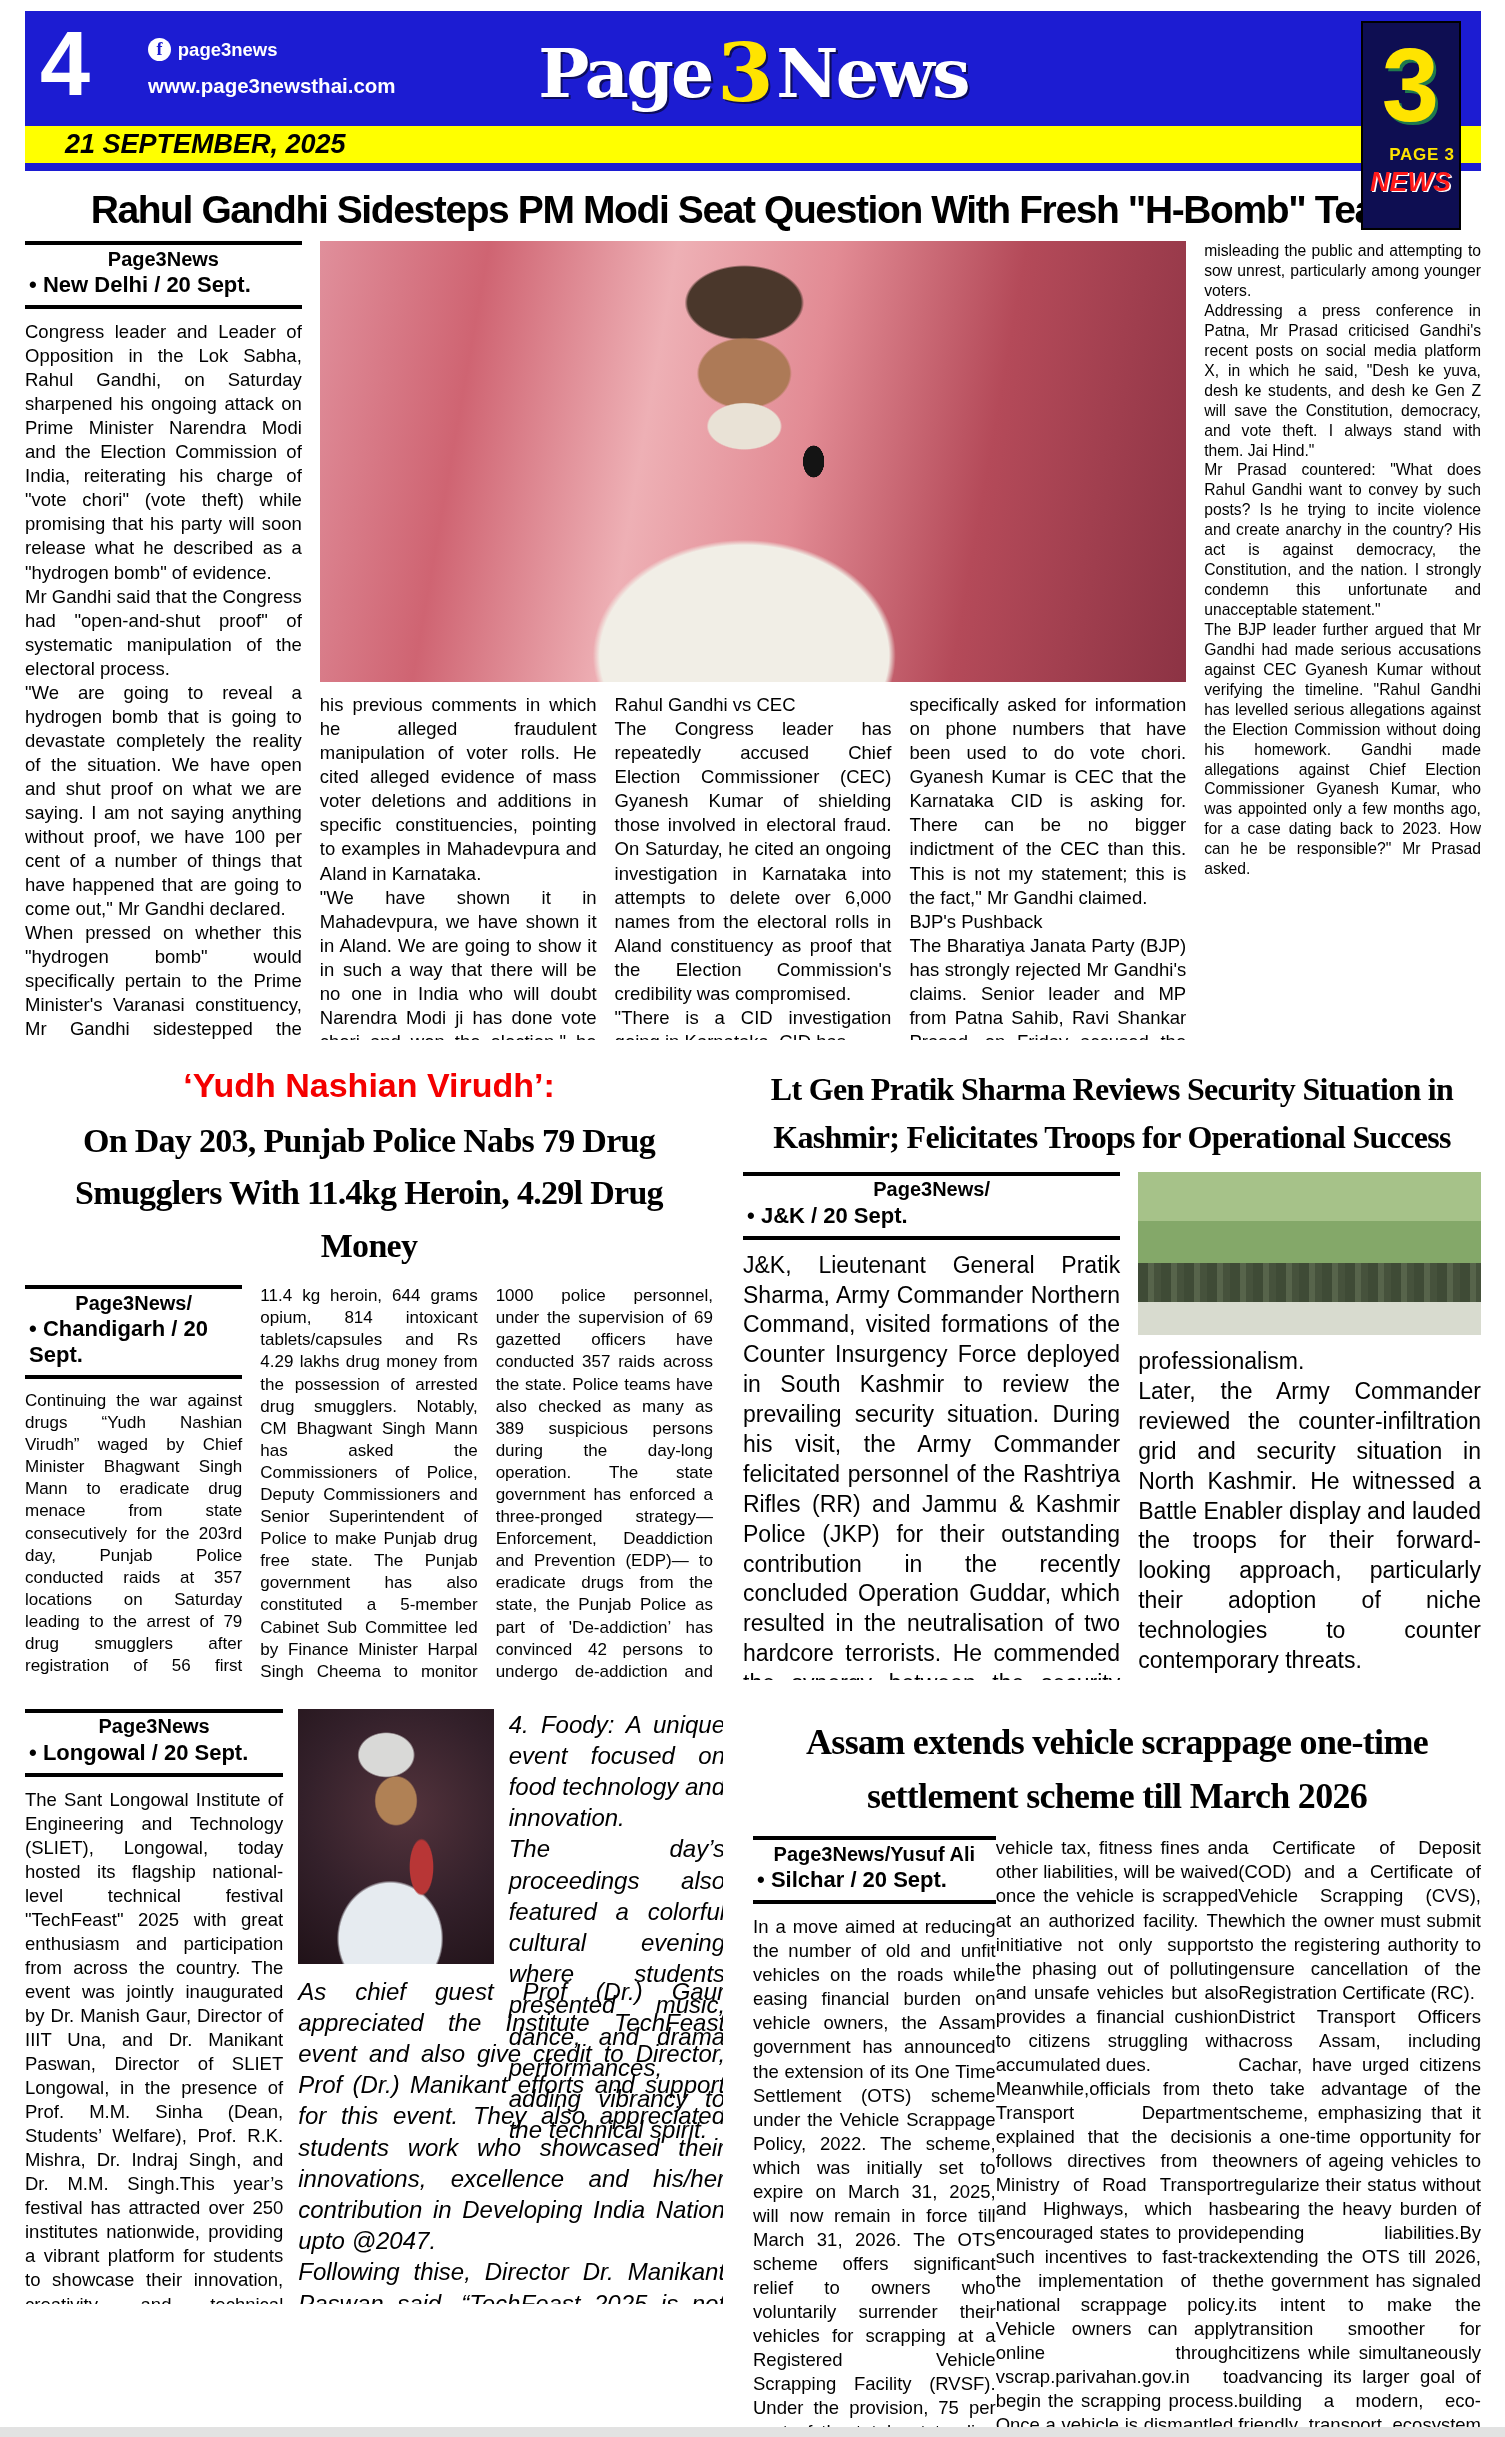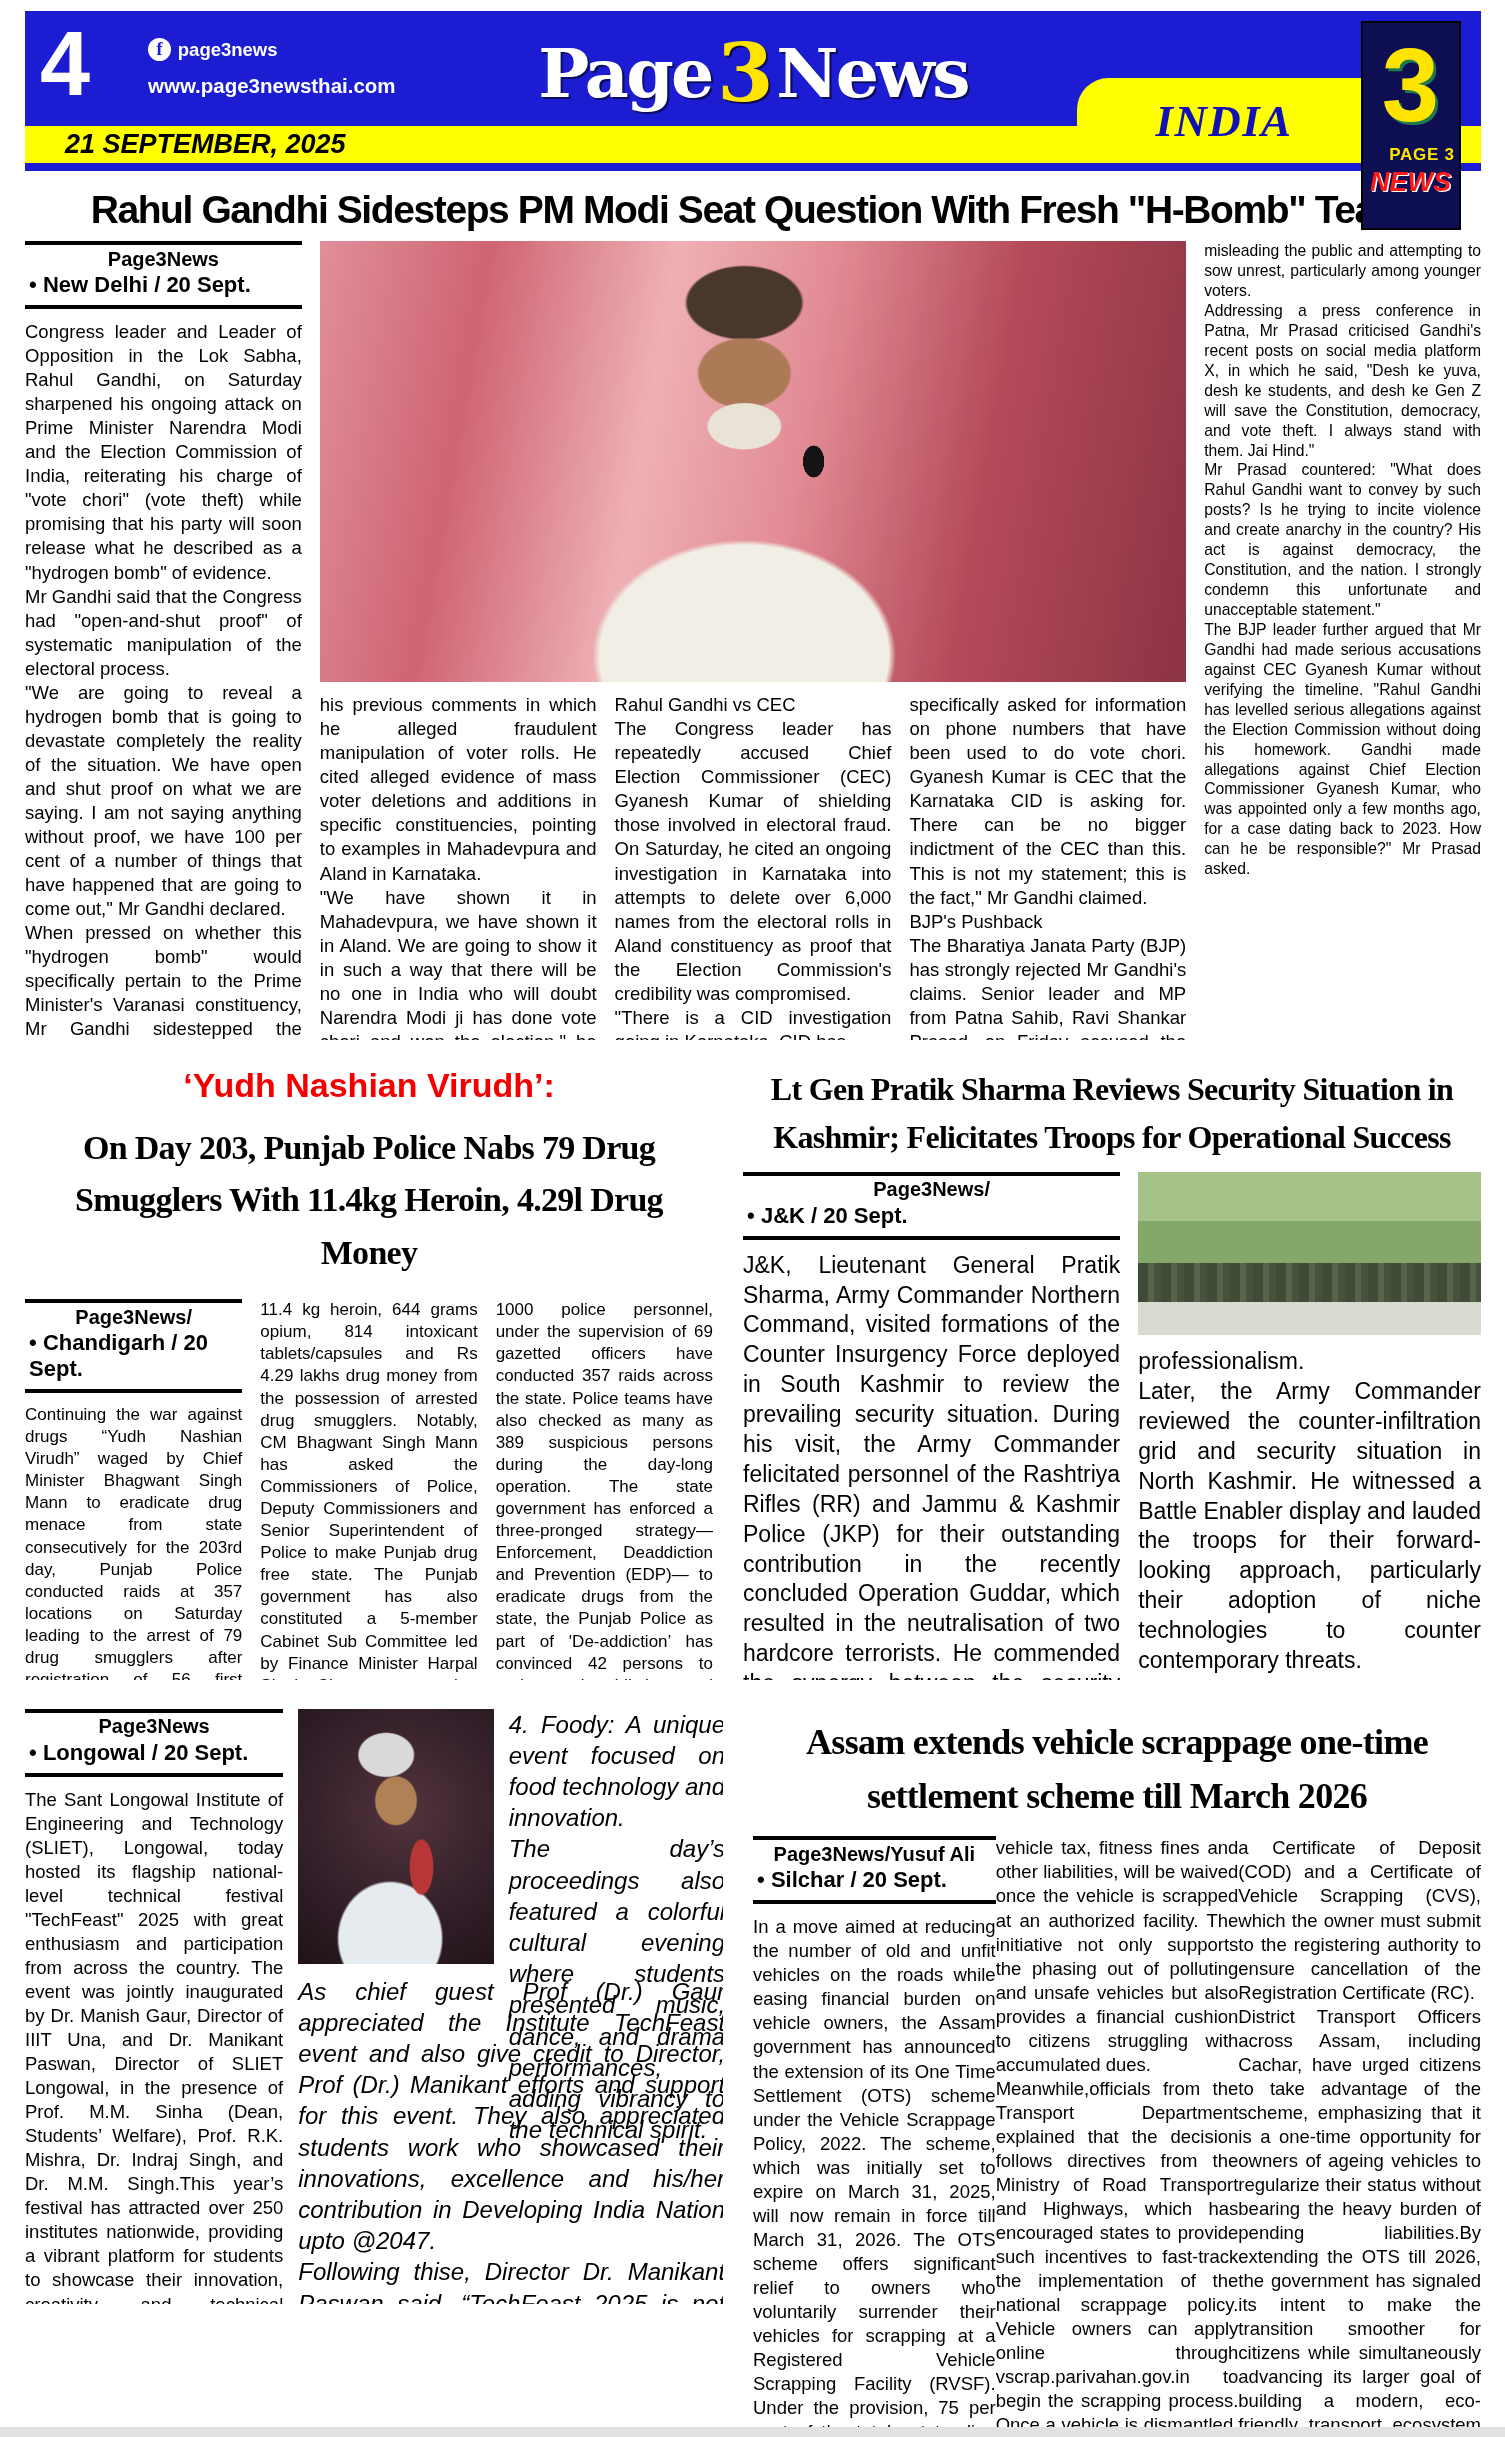--- a/index.html
+++ b/index.html
@@ -47,21 +47,21 @@
   .ph-rahul{grid-column:2/5;grid-row:1;height:441px;
     background:
       radial-gradient(ellipse 18px 27px at 57% 50%, #141414 0 58%, transparent 60%),
       radial-gradient(ellipse 65px 41px at 49% 42%, #e9e2d6 0 55%, transparent 58%),
       radial-gradient(ellipse 82px 62px at 49% 30%, #ad7a57 0 55%, transparent 58%),
       radial-gradient(ellipse 103px 65px at 49% 14%, #4a372b 0 55%, transparent 58%),
       radial-gradient(ellipse 233px 178px at 49% 94%, #f1eee6 0 62%, transparent 65%),
       linear-gradient(100deg,#e08f9b 0%,#cf6472 18%,#eeb0b5 38%,#e28b94 55%,#b44a59 75%,#8c3344 100%);}
   
   .row2{margin:20.5px 25px 0;display:flex;gap:30px;height:619px;overflow:hidden;}
-  .punjab{width:688px;flex:none;display:flex;flex-direction:column;gap:7px;}
+  .punjab{width:688px;flex:none;display:flex;flex-direction:column;}
   .pj-head{font-size:34px;line-height:1.55;margin-top:9.6px;}
   .pj-cols{display:grid;grid-template-columns:repeat(3,1fr);column-gap:18px;flex:1;overflow:hidden;margin-top:12.3px;}
   .kashmir{flex:1;display:flex;flex-direction:column;}
   .ks-head{font-size:32px;line-height:1.5;margin-top:4.1px;}
   .ks-cols{display:grid;grid-template-columns:11fr 10fr;column-gap:18px;margin-top:11px;flex:1;overflow:hidden;}
   .ph-army{height:163px;margin-bottom:12.3px;
     background:
       linear-gradient(180deg, rgba(0,0,0,0) 0 80%, #d8dbcf 80% 100%),
       repeating-linear-gradient(90deg, #3f4b36 0 9.6px, #57644b 9.6px 16.4px, #46523c 16.4px 23px),
       linear-gradient(180deg, #a6c289 0 30%, #84a869 30% 58%, #b9ccaa 58% 100%);
@@ -94,23 +94,20 @@
 <div class="page">
 
   <div class="band">
     <div class="pageno">4</div>
     <div class="fb-row">
       <span class="fb-icon">f</span>
       <span>page3news</span>
     </div>
     <div class="site">www.page3newsthai.com</div>
     <div class="masthead"><span>Page</span><span class="m3">3</span><span>News</span></div>
-    <div class="india-tab">
-      <span>INDIA</span>
-    </div>
     <div class="logo-box">
       <div class="logo-3">3</div>
       <div class="logo-page3">PAGE 3</div>
       <div class="logo-news">NEWS</div>
     </div>
   </div>
   <div class="date-strip">
     <span class="date-text">21 SEPTEMBER, 2025</span>
   </div>
   <div class="blue-underline"></div>

